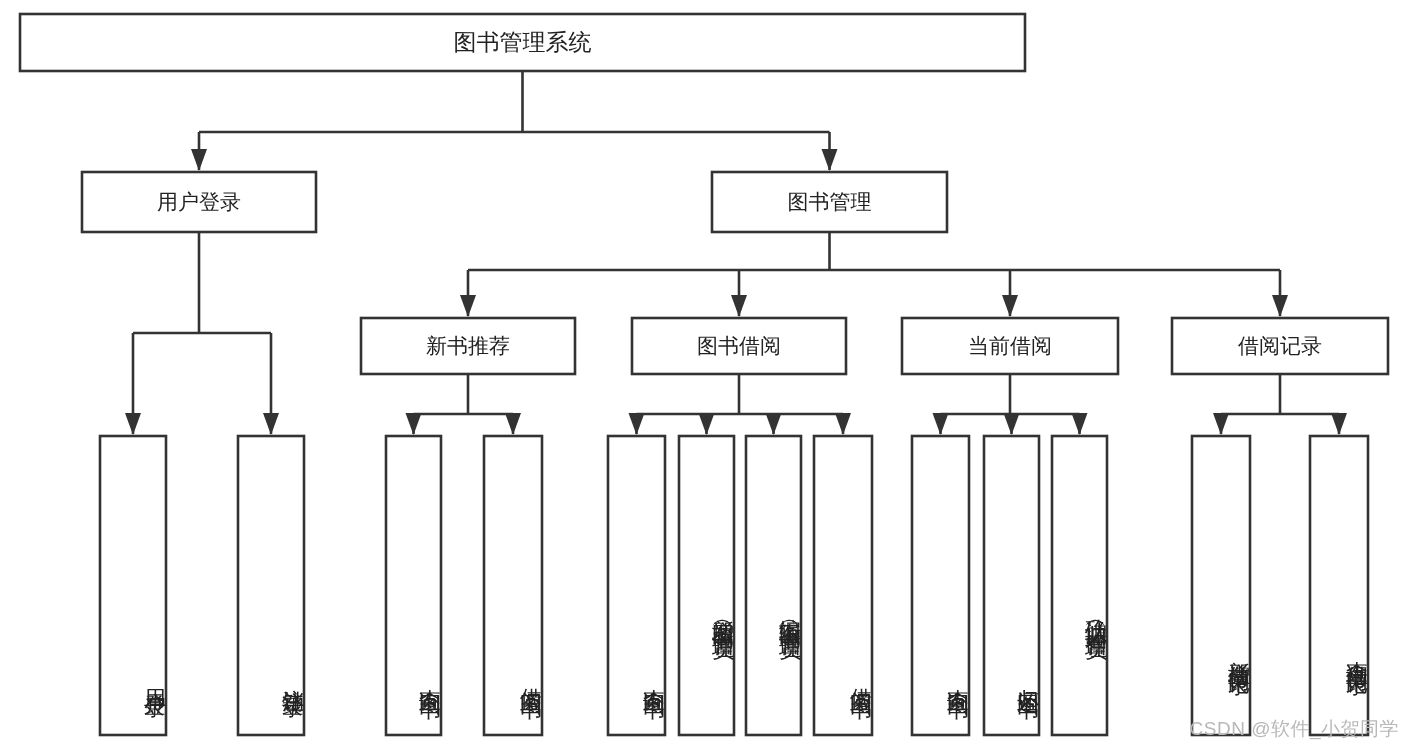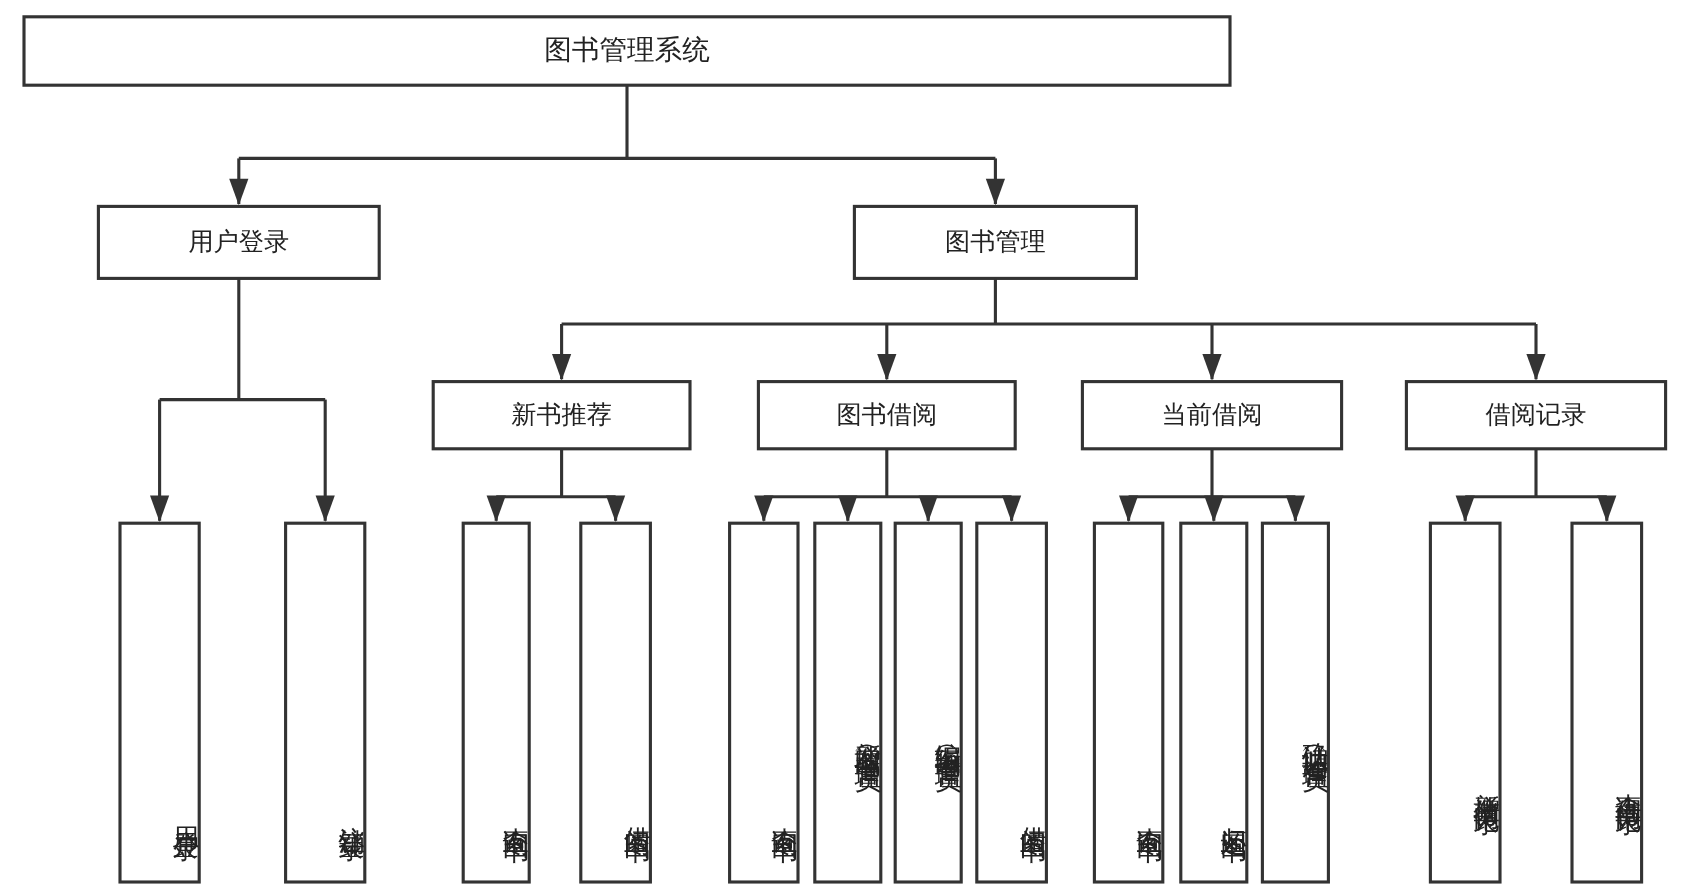--- a/index.html
+++ b/index.html
@@ -180,14 +180,15 @@
       <div class="vlabel" style="left: 679px; width: 55px; top: 444px; height: 283px; padding-top: 29px;">新增图书（管理员）</div>
       <div class="vlabel" style="left: 746px; width: 55px; top: 444px; height: 283px; padding-top: 29px;">编辑图书（管理员）</div>
       <div class="vlabel" style="left: 814px; width: 58px; top: 444px; height: 283px; padding-top: 91.5px;">借阅图书</div>
       <div class="vlabel" style="left: 912px; width: 57px; top: 444px; height: 283px; padding-top: 91.5px;">查询图书</div>
       <div class="vlabel" style="left: 984px; width: 55px; top: 444px; height: 283px; padding-top: 91.5px;">归还图书</div>
       <div class="vlabel" style="left: 1052px; width: 55px; top: 444px; height: 283px; padding-top: 29px;">确认归还（管理员）</div>
       <div class="vlabel" style="left: 1192px; width: 58px; top: 444px; height: 283px; padding-top: 66.5px;">新增借阅记录</div>
       <div class="vlabel" style="left: 1310px; width: 58px; top: 444px; height: 283px; padding-top: 66.5px;">查询借阅记录</div>
     </div>
 
+  <div class="watermark">CSDN @软件_小贺同学</div>
 
 </div>
 
 </body></html>

